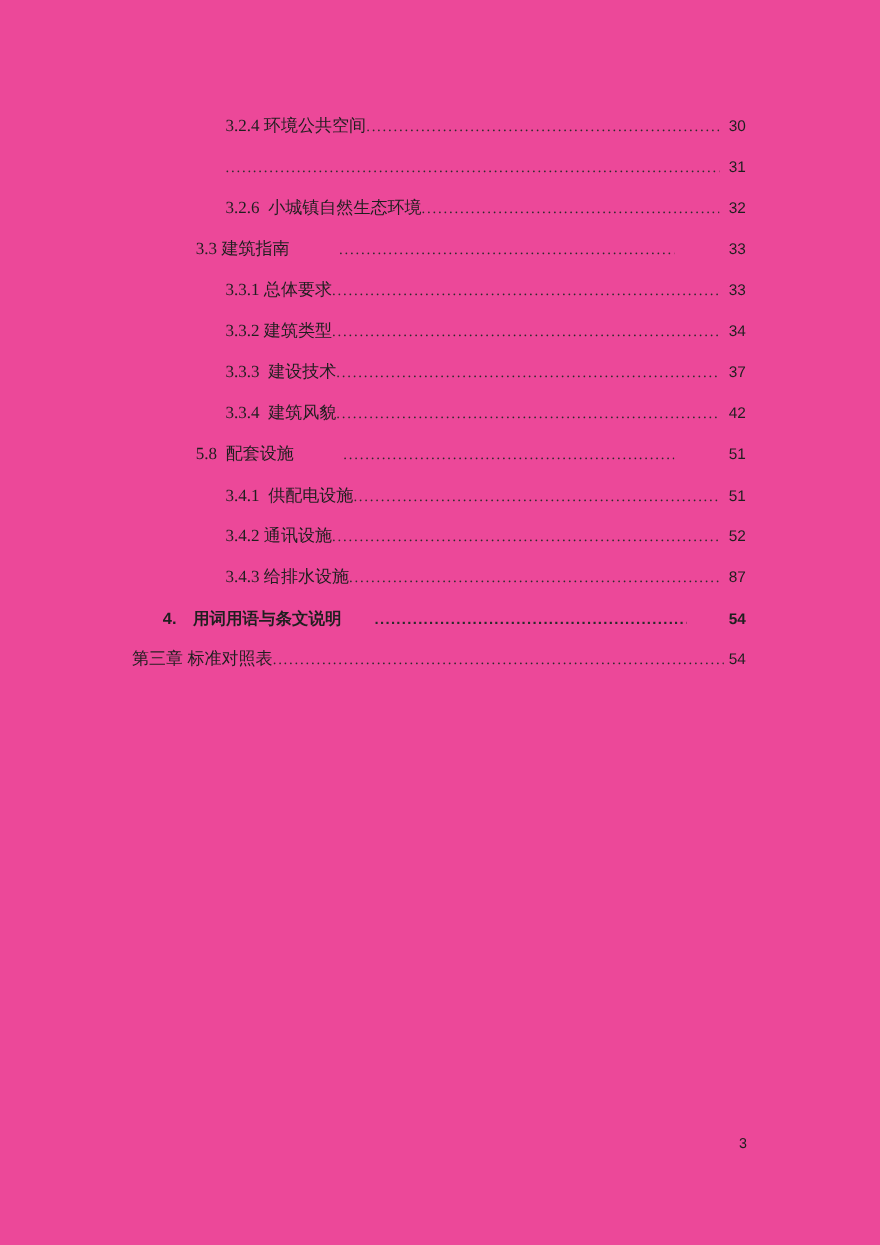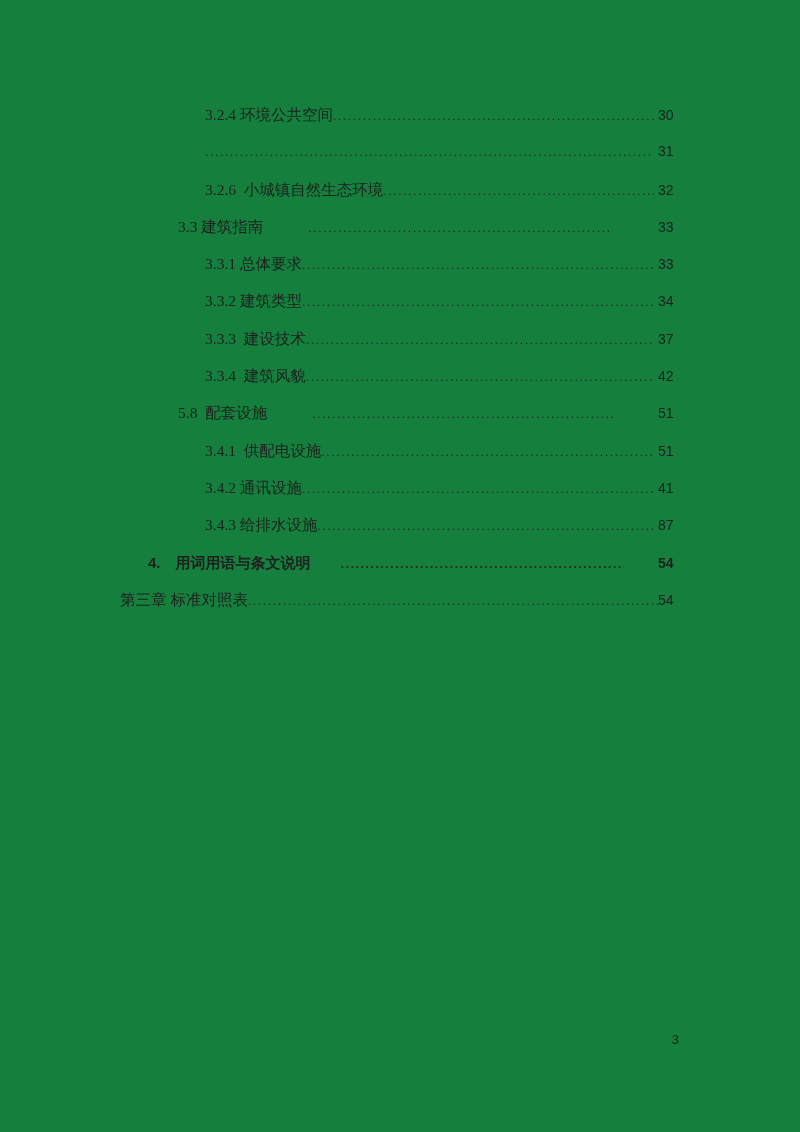--- a/index.html
+++ b/index.html
@@ -4,21 +4,21 @@
 <style>
   html, body {
     margin: 0;
     padding: 0;
     background: #ffffff;
   }
   .page {
     position: relative;
     width: 800px;
     height: 1132px;
-    background: #15803d;
+    background: #ec4899;
     overflow: hidden;
     font-family: "Liberation Serif", "DejaVu Serif", serif;
     color: #1f1f1f;
   }
   .toc {
     position: absolute;
     top: 96px;
     left: 120px;
     width: 558px;
   }
@@ -55,21 +55,21 @@
   }
   .toc-dots::after {
     content: "..................................................................................................................................................................................................................................";
     letter-spacing: 1.6px;
   }
   .toc-row.emph .toc-dots::after { font-weight: bold; letter-spacing: 1.2px; }
   .toc-page {
     flex: 0 0 auto;
     font-family: "Liberation Sans", "DejaVu Sans", sans-serif;
     font-size: 14px;
-    text-align: left;
+    text-align: right;
     min-width: 20px;
   }
   .toc-row.lvl3 .toc-page,
   .toc-row.emph .toc-page { padding-left: 4px; }
   .footer-page-number {
     position: absolute;
     top: 1031px;
     right: 121px;
     font-family: "Liberation Sans", "DejaVu Sans", sans-serif;
     font-size: 13px;
@@ -139,21 +139,21 @@
 
     <div class="toc-row lvl3">
       <span class="toc-label">3.4.1 供配电设施</span>
       <span class="toc-dots"></span>
       <span class="toc-page">51</span>
     </div>
 
     <div class="toc-row lvl3">
       <span class="toc-label">3.4.2 通讯设施</span>
       <span class="toc-dots"></span>
-      <span class="toc-page">41</span>
+      <span class="toc-page">52</span>
     </div>
 
     <div class="toc-row lvl3">
       <span class="toc-label">3.4.3 给排水设施</span>
       <span class="toc-dots"></span>
       <span class="toc-page">87</span>
     </div>
 
     <div class="toc-row lvl1 emph">
       <span class="toc-label">4. 用词用语与条文说明</span>

